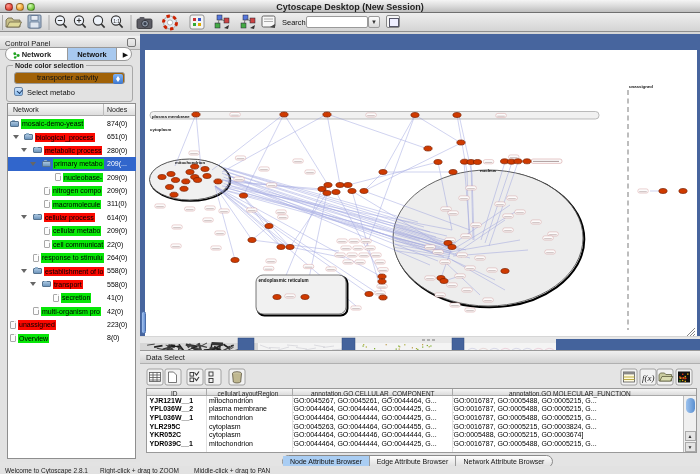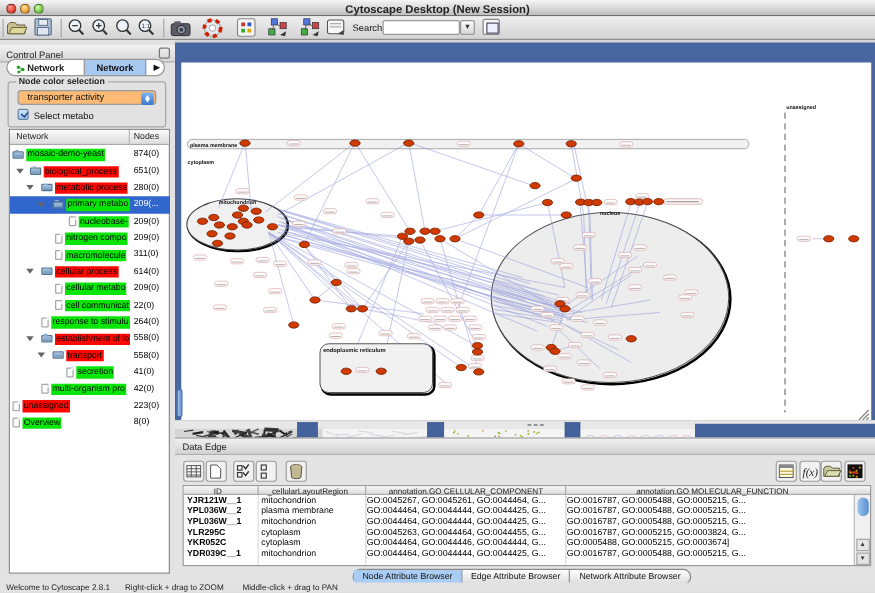--- a/index.html
+++ b/index.html
@@ -20,21 +20,21 @@
 #cphead{position:absolute;left:0;top:4px;width:140px;height:14px;background:linear-gradient(#f2f2f2,#d6d6d6);border-bottom:1px solid #aaa}
 #cphead .t{position:absolute;left:5px;top:2.5px;font-size:7.5px;color:#222}
 #cphead .ic{position:absolute;right:4px;top:2px;width:9px;height:9px;border:1px solid #777;border-radius:2px}
 #tabs{position:absolute;left:5px;top:15px;width:127px;height:14px;background:#fff;border:1px solid #999;border-radius:7px;overflow:hidden}
 #tabs .net{position:absolute;left:0;top:0;width:61px;height:14px;font-size:7.5px;font-weight:bold;color:#222;text-align:center;line-height:13px}
 #tabs .mos{position:absolute;left:61px;top:0;width:50px;height:14px;background:#a8c9ef;border-left:1px solid #999;border-right:1px solid #999;font-size:7.5px;font-weight:bold;color:#111;text-align:center;line-height:13px}
 #tabs .arr{position:absolute;left:112px;top:0;width:15px;height:14px;text-align:center;font-size:7px;line-height:13px;color:#111}
 #tabs .gdot{position:absolute;left:7px;top:3.5px;width:7px;height:7px}
 #gbox{position:absolute;left:6px;top:33px;width:127px;height:37px;border:1px solid #a8a8a8;border-radius:3px}
 #gbox .t{position:absolute;left:6px;top:-4.5px;background:#e2e2e2;padding:0 2px;font-size:7px;font-weight:bold;color:#222}
-#dropdown{position:absolute;left:7px;top:6px;width:111px;height:12px;background:#fdba74;border:1px solid #999;border-radius:3px;font-size:7.5px;line-height:10.5px;color:#111;padding-left:7px}
+#dropdown{position:absolute;left:7px;top:6px;width:111px;height:12px;background:#a16207;border:1px solid #999;border-radius:3px;font-size:7.5px;line-height:10.5px;color:#111;padding-left:22px}
 #dropdown .st{position:absolute;right:1px;top:1px;width:10px;height:9.5px;background:linear-gradient(#7fb3f4,#3a76d0);border-radius:2px}
 #dropdown .st:before{content:"";position:absolute;left:2.5px;top:1.5px;border-left:2.5px solid transparent;border-right:2.5px solid transparent;border-bottom:3px solid #fff}
 #dropdown .st:after{content:"";position:absolute;left:2.5px;bottom:1.5px;border-left:2.5px solid transparent;border-right:2.5px solid transparent;border-top:3px solid #fff}
 #cbx{position:absolute;left:14px;top:55px;width:9px;height:9px;background:linear-gradient(#cfe3fa,#8fc0f0);border:1px solid #6a86a8;border-radius:2px}
 #cbx:before{content:"";position:absolute;left:1.5px;top:1px;width:4px;height:2.5px;border-left:1.5px solid #1a3a68;border-bottom:1.5px solid #1a3a68;transform:rotate(-50deg)}
 #cblabel{position:absolute;left:27px;top:56px;font-size:7.5px;color:#111}
 #treewrap{position:absolute;left:7px;top:71px;width:129px;height:356px;background:#fff;border:1px solid #8e8e8e}
 #treehead{position:absolute;left:0;top:0;width:127px;height:12px;background:linear-gradient(#fafafa,#ddd);border-bottom:1px solid #a9a9a9;font-size:7px;color:#222}
 #treehead .n1{position:absolute;left:5px;top:2px}
 #treehead .n2{position:absolute;left:99px;top:2px}
@@ -716,21 +716,21 @@
     <path d="M403 16 Q409 9 415 15" stroke="#d8a" stroke-width="0.4" fill="none" opacity="0.8"></path>
     <rect x="98" y="2" width="16" height="15" fill="#44639c" stroke="#2c4a7c" stroke-width="0.5"></rect>
     <rect x="202" y="2" width="13" height="15" fill="#44639c" stroke="#2c4a7c" stroke-width="0.5"></rect>
     <rect x="312" y="2" width="12" height="15" fill="#44639c" stroke="#2c4a7c" stroke-width="0.5"></rect>
     <rect x="416" y="3" width="144" height="14" fill="#44639c"></rect>
     <rect x="416" y="14.5" width="144" height="2.5" fill="#2c4a7c"></rect>
   </svg>
 <div style="position:absolute;left:141px;top:311px;width:5px;height:23px;background:linear-gradient(90deg,#a7c4ee,#6691d6);border-radius:2.5px;border:0.5px solid #4a6da8"></div>
 <div id="dpanel">
     <div id="dphead">
-      <span class="t">Data Edge</span>
+      <span class="t">Data Select</span>
     </div>
     <div id="dtable">
       <div id="dthead">
         <span style="left:24px">ID</span>
         <span style="left:67px">_cellularLayoutRegion</span>
         <span style="left:164px">annotation.GO CELLULAR_COMPONENT</span>
         <span style="left:362px">annotation.GO MOLECULAR_FUNCTION</span>
         <span style="position:absolute;left:58.5px;top:0;width:1px;height:7.2px;background:#aaa"></span>
         <span style="position:absolute;left:144.5px;top:0;width:1px;height:7.2px;background:#aaa"></span>
         <span style="position:absolute;left:304.5px;top:0;width:1px;height:7.2px;background:#aaa"></span>

